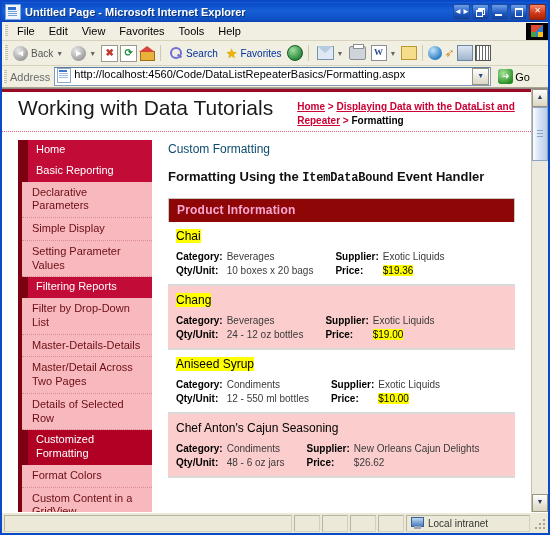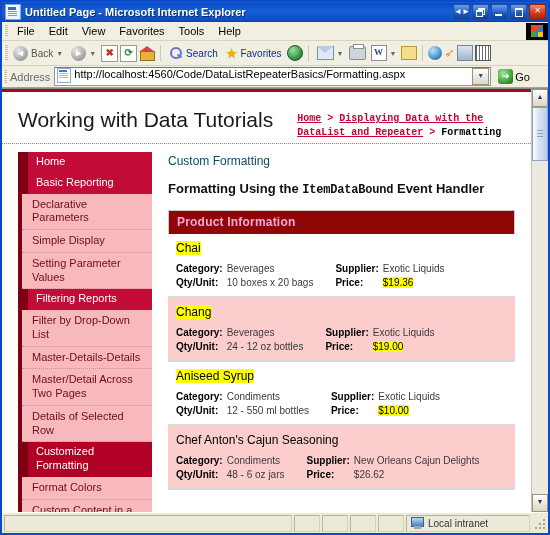--- a/index.html
+++ b/index.html
@@ -195,31 +195,31 @@
     flex:1 1 auto; overflow:hidden; position:relative;
     background:#fff;
     border-top:3px solid #9c0a22;
     padding:0;
   }
   .page-inner { padding:0 0 0 0; }
 
   
   .site-header{
     display:flex; align-items:flex-start;
-    padding:16px 12px 4px 16px;
+    padding:4px 12px 4px 16px;
     border-bottom:1px dotted #e0607a;
   }
   .site-title{
     font-size:21px; color:#1a1a1a; font-weight:normal;
     white-space:nowrap; line-height:1.1;
     font-family:"Liberation Sans", sans-serif;
   }
   .breadcrumb{
     margin-left:24px; margin-top:4px; font-size:10px; font-weight:bold;
-    line-height:1.35; max-width:250px;font-family:Liberation Mono, monospace;
+    line-height:1.35; max-width:250px;
   }
   .breadcrumb a{color:#cc0033; text-decoration:underline;}
   .breadcrumb .sep{color:#cc0033; text-decoration:none;}
   .breadcrumb .cur{color:#000; text-decoration:none;}
 
   .body-cols{ display:flex; align-items:flex-start; }
 
   
   .sidebar{
     width:130px; flex:0 0 auto;

